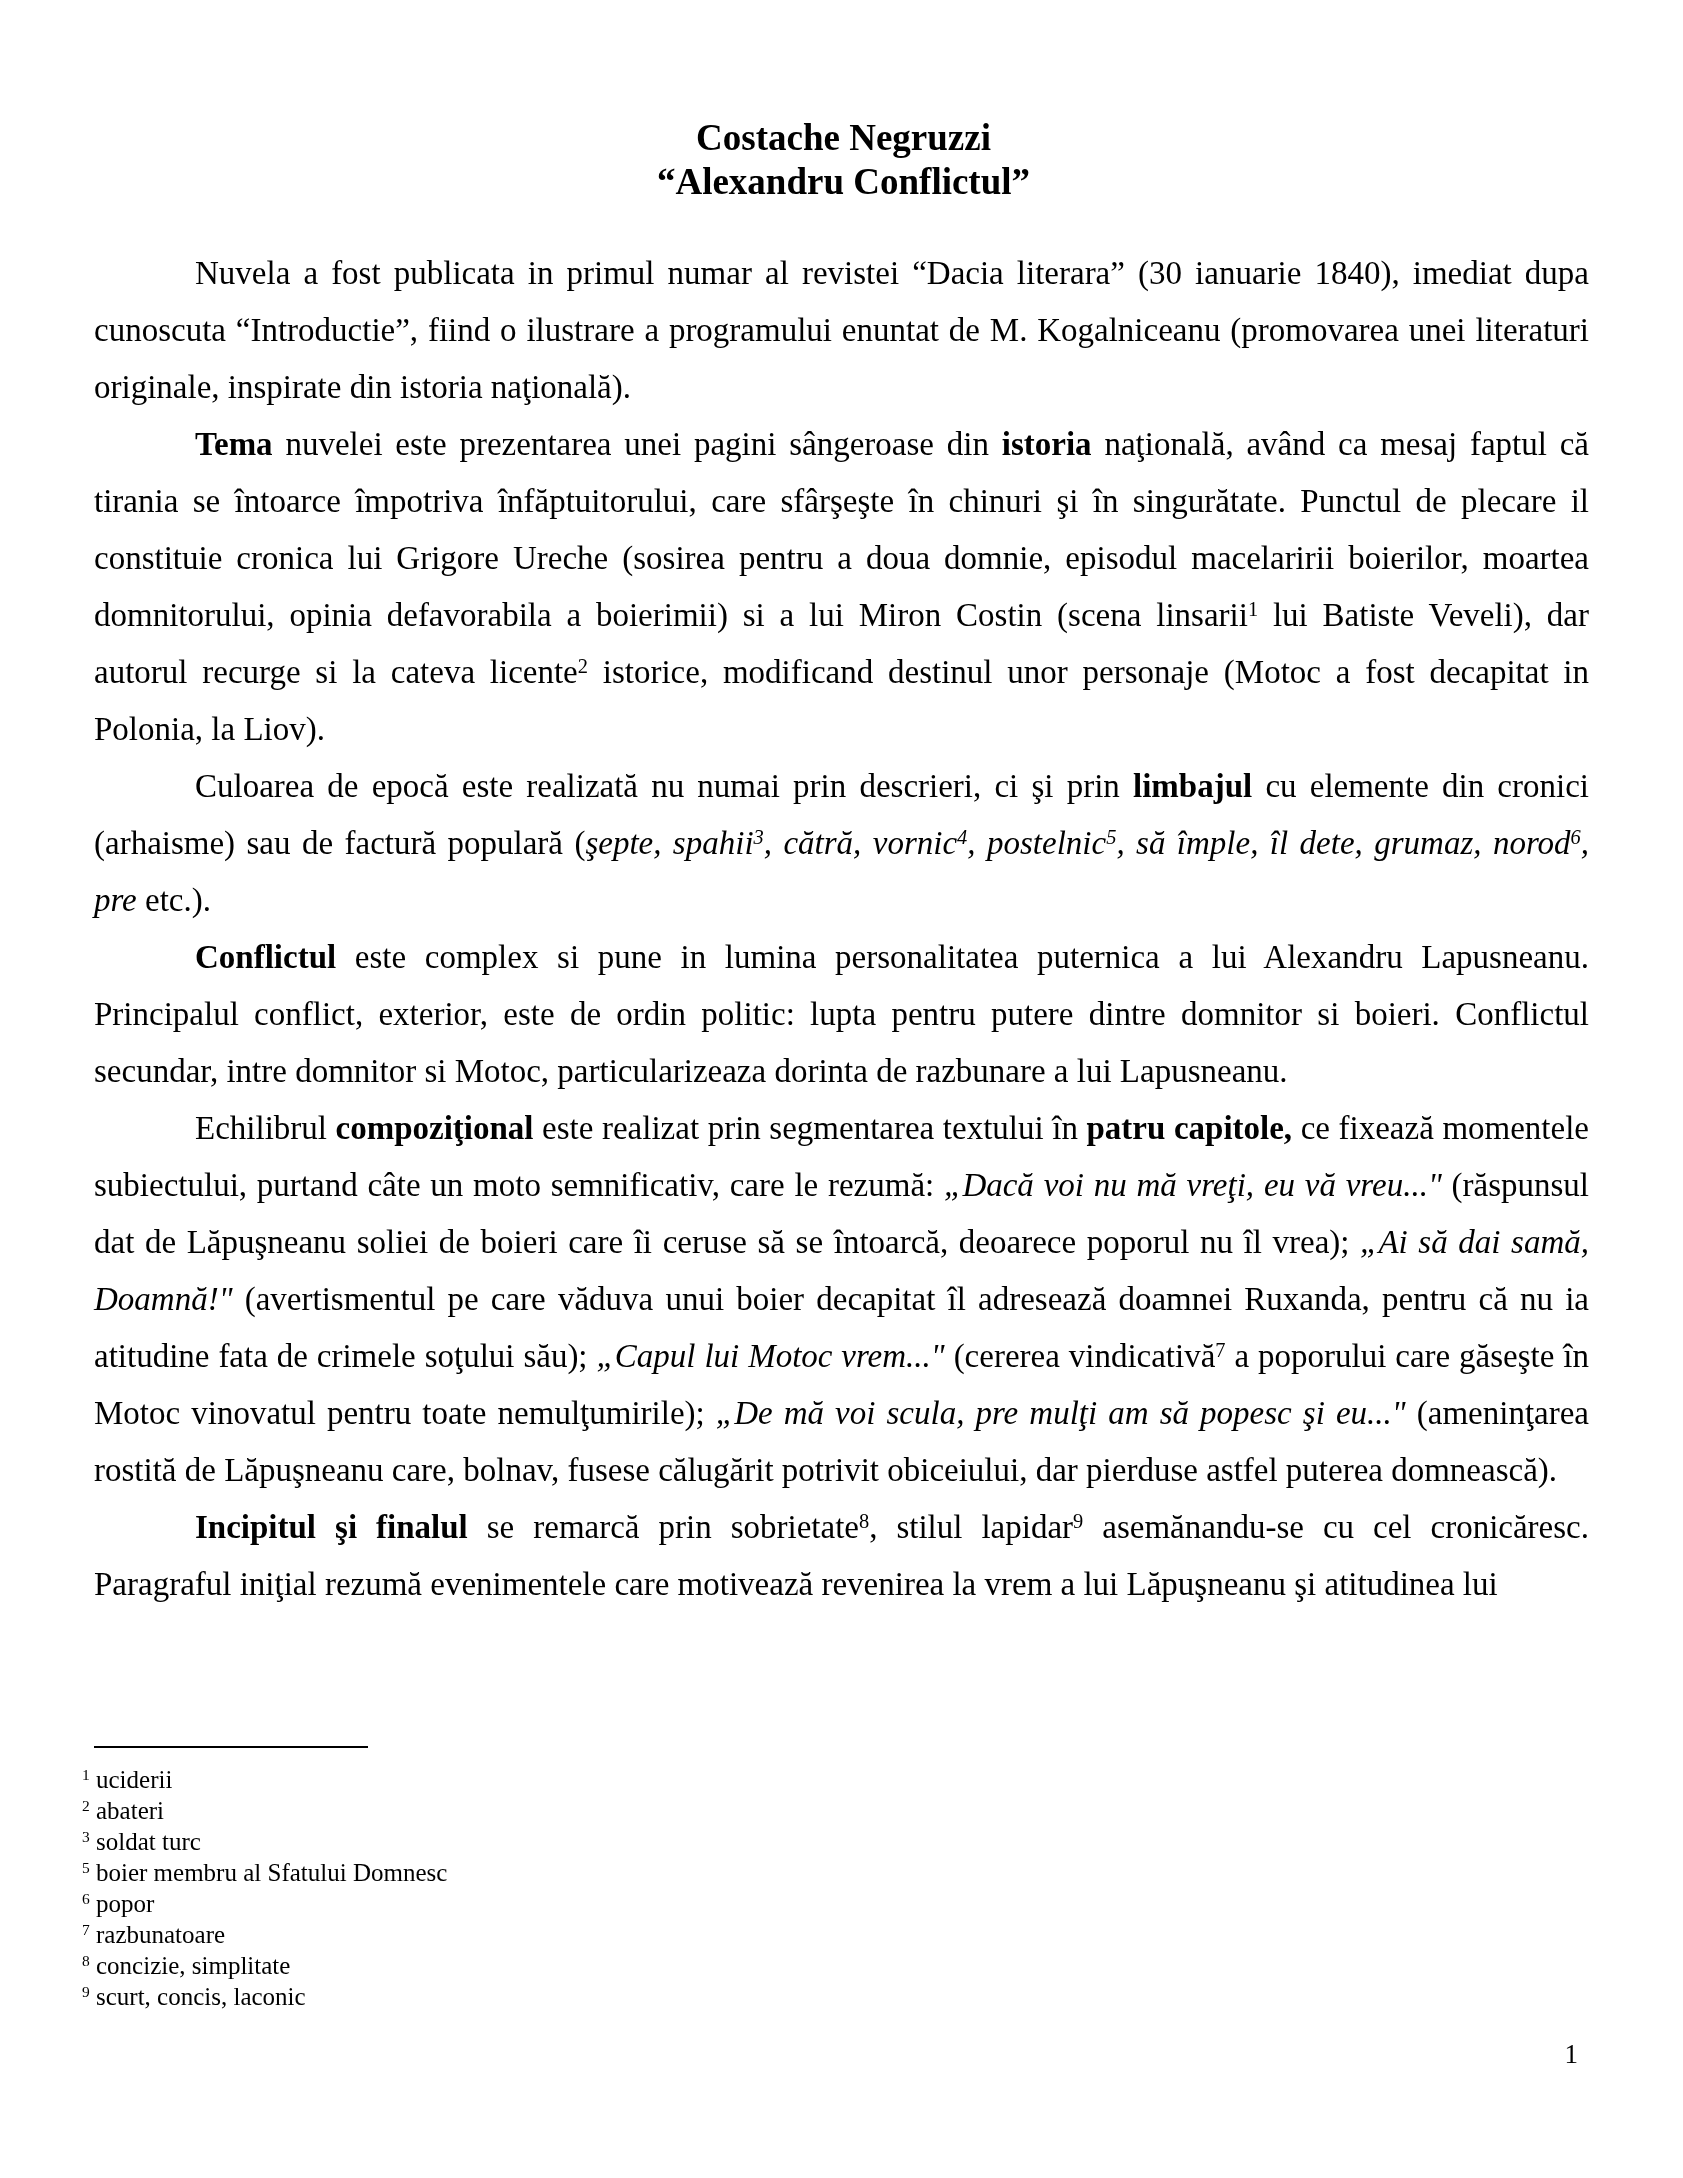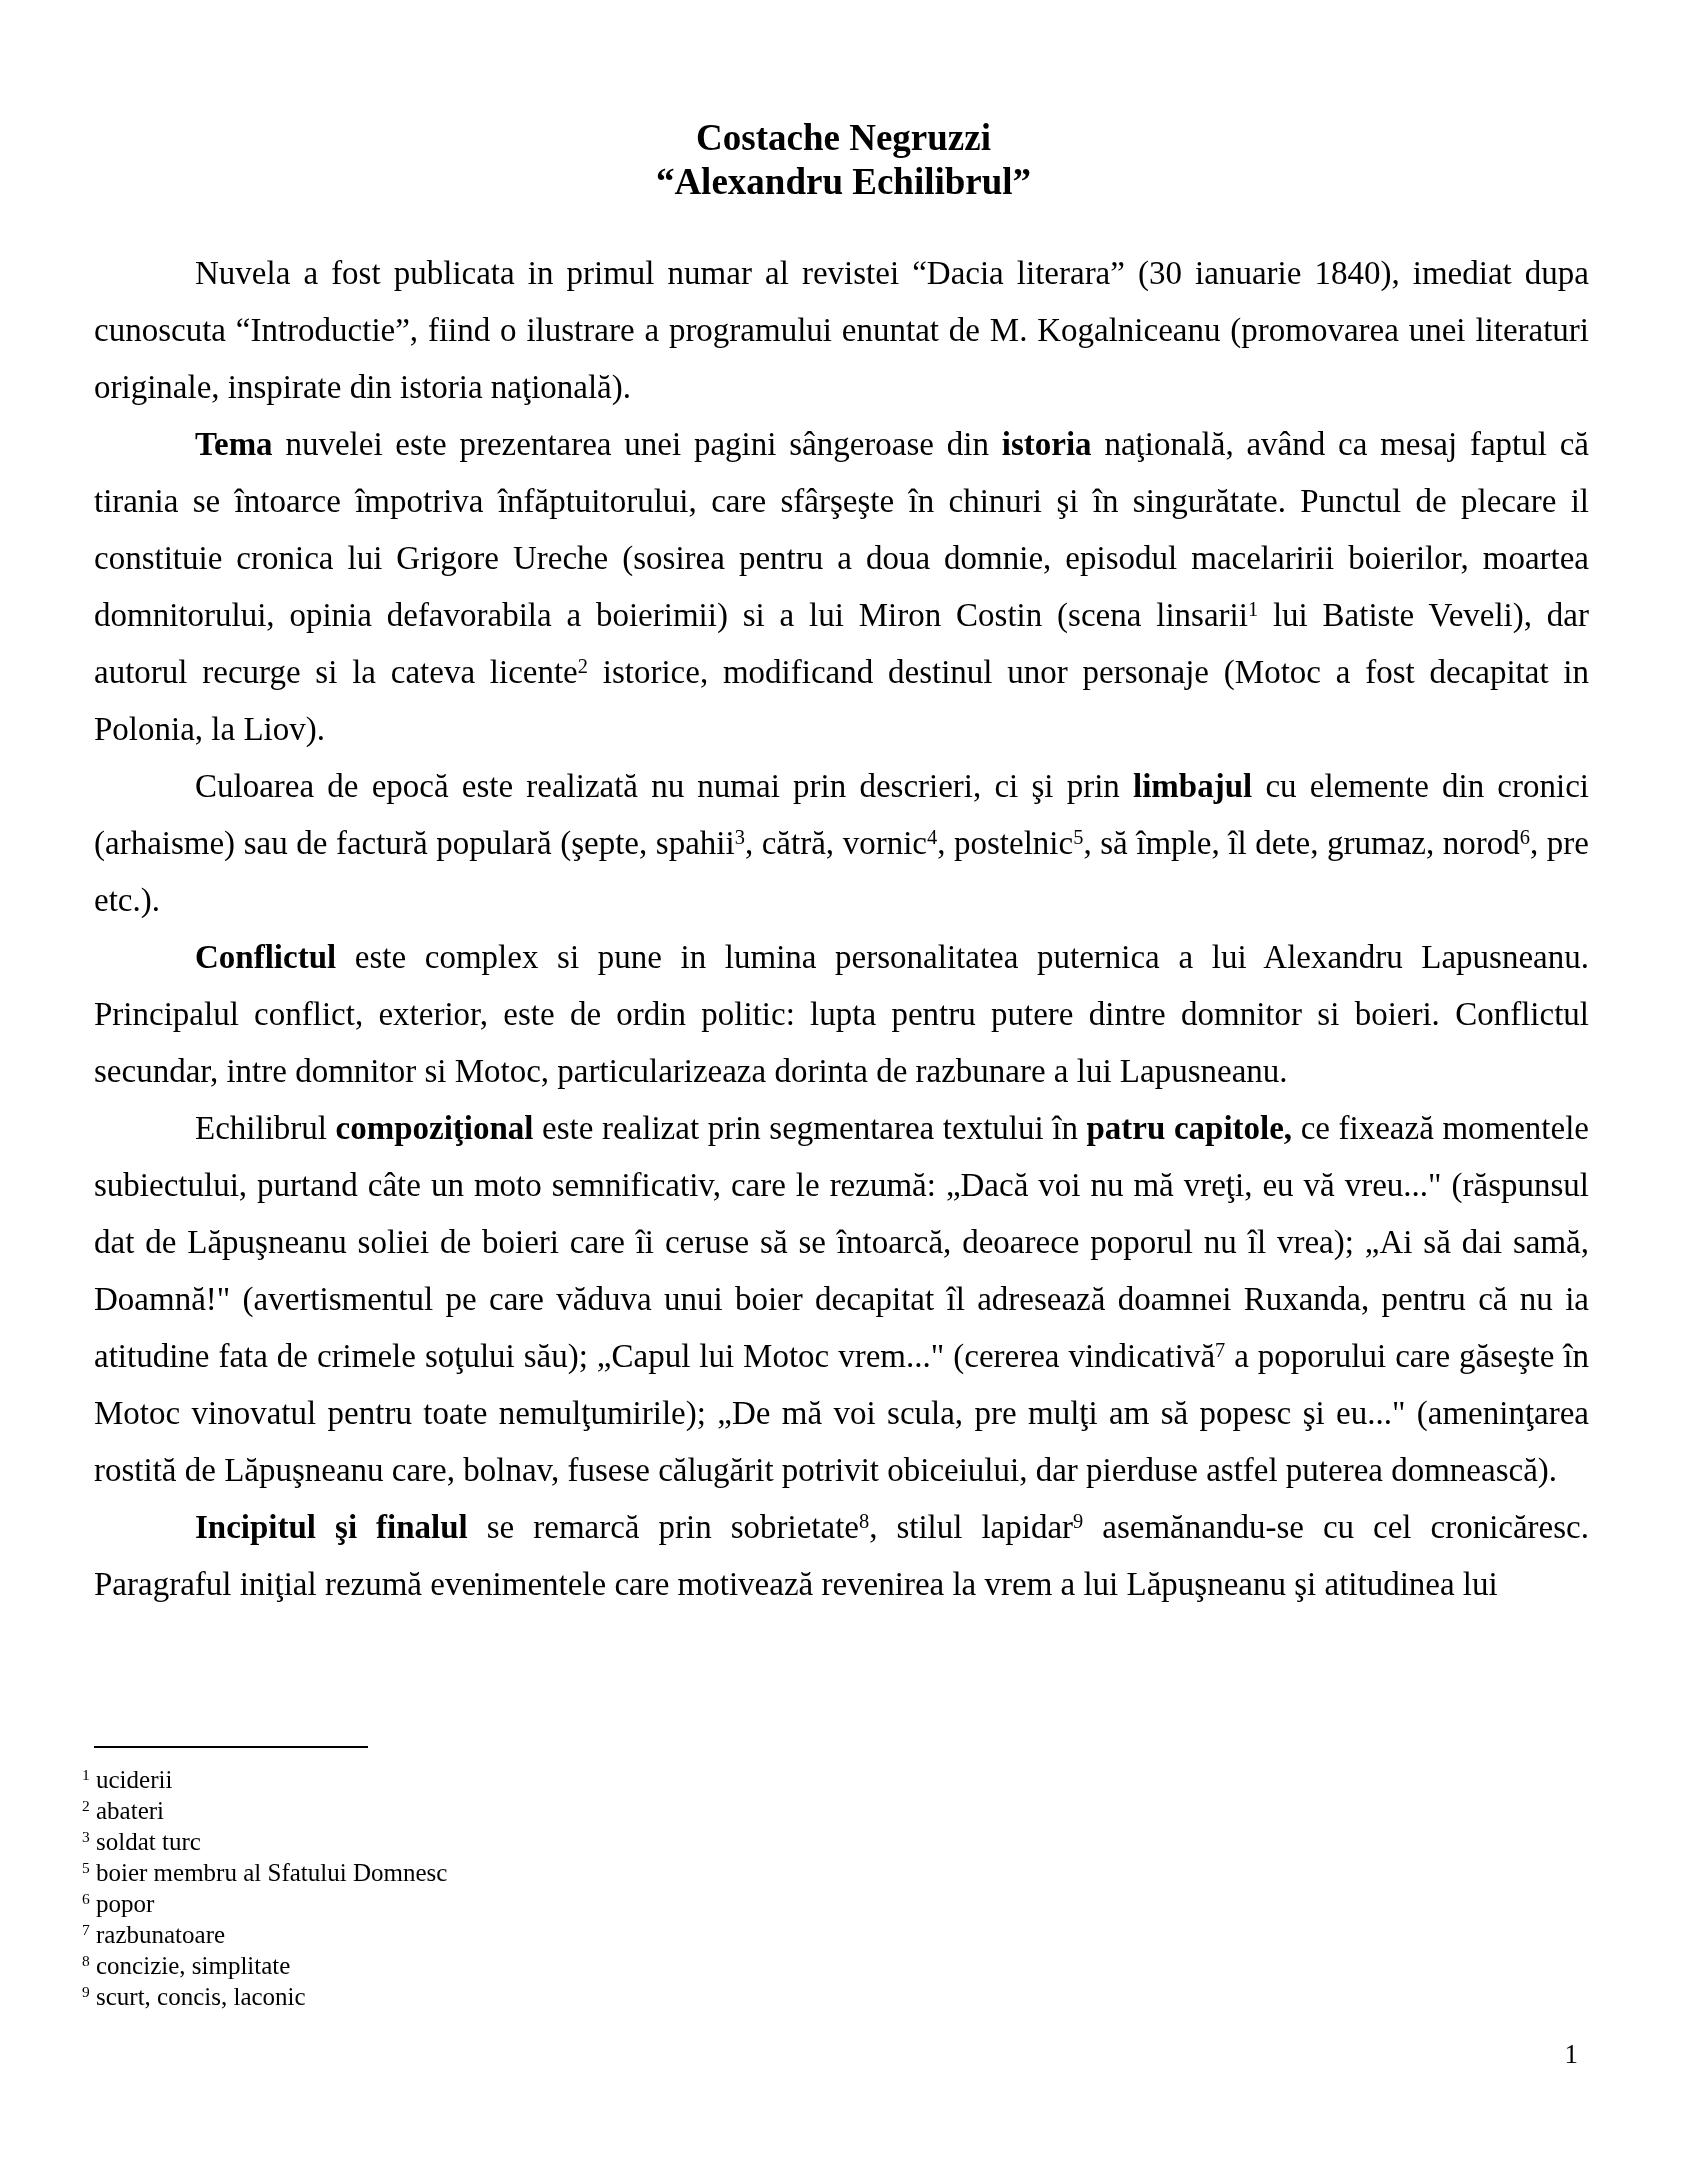--- a/index.html
+++ b/index.html
@@ -33,21 +33,21 @@
     width: 1495px;
     font-size: 33px;
     line-height: 57px;
     text-align: justify;
   }
   .para {
     margin: 0;
     text-indent: 101px;
   }
   .b { font-weight: bold; }
-  .i { }
+  .i { font-style: italic; }
   .sup {
     font-size: 0.62em;
     position: relative;
     top: -0.5em;
     line-height: 0;
   }
   .fn-separator {
     position: absolute;
     top: 1746px;
     left: 94px;
@@ -72,21 +72,21 @@
     line-height: 30px;
   }
 </style>
 </head>
 <body>
 
 <div class="page">
 
   <div class="doc-title">
     <div>Costache Negruzzi</div>
-    <div>“Alexandru Echilibrul”</div>
+    <div>“Alexandru Conflictul”</div>
   </div>
 
   <div class="doc-body">
       <p class="para"><span>Nuvela a fost publicata in primul numar al revistei “Dacia literara” (30 ianuarie 1840), imediat dupa cunoscuta “Introductie”, fiind o ilustrare a programului enuntat de M. Kogalniceanu (promovarea unei literaturi originale, inspirate din istoria naţională).</span></p>
       <p class="para"><span class="b">Tema</span><span> nuvelei este prezentarea unei pagini sângeroase din </span><span class="b">istoria</span><span> naţională, având ca mesaj faptul că tirania se întoarce împotriva înfăptuitorului, care sfârşeşte în chinuri şi în singurătate. Punctul de plecare il constituie cronica lui Grigore Ureche (sosirea pentru a doua domnie, episodul macelaririi boierilor, moartea domnitorului, opinia defavorabila a boierimii) si a lui Miron Costin (scena linsarii</span><span class="sup">1</span><span> lui Batiste Veveli), dar autorul recurge si la cateva licente</span><span class="sup">2</span><span> istorice, modificand destinul unor personaje (Motoc a fost decapitat in Polonia, la Liov).</span></p>
       <p class="para"><span>Culoarea de epocă este realizată nu numai prin descrieri, ci şi prin </span><span class="b">limbajul</span><span> cu elemente din cronici (arhaisme) sau de factură populară (</span><span class="i">şepte, spahii</span><span class="i sup">3</span><span class="i">, cătră, vornic</span><span class="i sup">4</span><span class="i">, postelnic</span><span class="i sup">5</span><span class="i">, să împle, îl dete, grumaz, norod</span><span class="i sup">6</span><span class="i">,</span><span> </span><span class="i">pre</span><span> etc.).</span></p>
       <p class="para"><span class="b">Conflictul</span><span> este complex si pune in lumina personalitatea puternica a lui Alexandru Lapusneanu. Principalul conflict, exterior, este de ordin politic: lupta pentru putere dintre domnitor si boieri. Conflictul secundar, intre domnitor si Motoc, particularizeaza dorinta de razbunare a lui Lapusneanu.</span></p>
       <p class="para"><span>Echilibrul </span><span class="b">compoziţional</span><span> este realizat prin segmentarea textului în </span><span class="b">patru capitole,</span><span> ce fixează momentele subiectului, purtand câte un moto semnificativ, care le rezumă: </span><span class="i">„Dacă voi nu mă vreţi, eu vă vreu..."</span><span> (răspunsul dat de Lăpuşneanu soliei de boieri care îi ceruse să se întoarcă, deoarece poporul nu îl vrea); </span><span class="i">„Ai să dai samă, Doamnă!"</span><span> (avertismentul pe care văduva unui boier decapitat îl adresează doamnei Ruxanda, pentru că nu ia atitudine fata de crimele soţului său); </span><span class="i">„Capul lui Motoc vrem..."</span><span> (cererea vindicativă</span><span class="sup">7</span><span> a poporului care găseşte în Motoc vinovatul pentru toate nemulţumirile); </span><span class="i">„De mă voi scula, pre mulţi am să popesc şi eu..."</span><span> (ameninţarea rostită de Lăpuşneanu care, bolnav, fusese călugărit potrivit obiceiului, dar pierduse astfel puterea domnească).</span></p>
       <p class="para"><span class="b">Incipitul şi finalul</span><span> se remarcă prin sobrietate</span><span class="sup">8</span><span>, stilul lapidar</span><span class="sup">9</span><span> asemănandu-se cu cel cronicăresc. Paragraful iniţial rezumă evenimentele care motivează revenirea la vrem a lui Lăpuşneanu şi atitudinea lui</span></p>
     </div>

